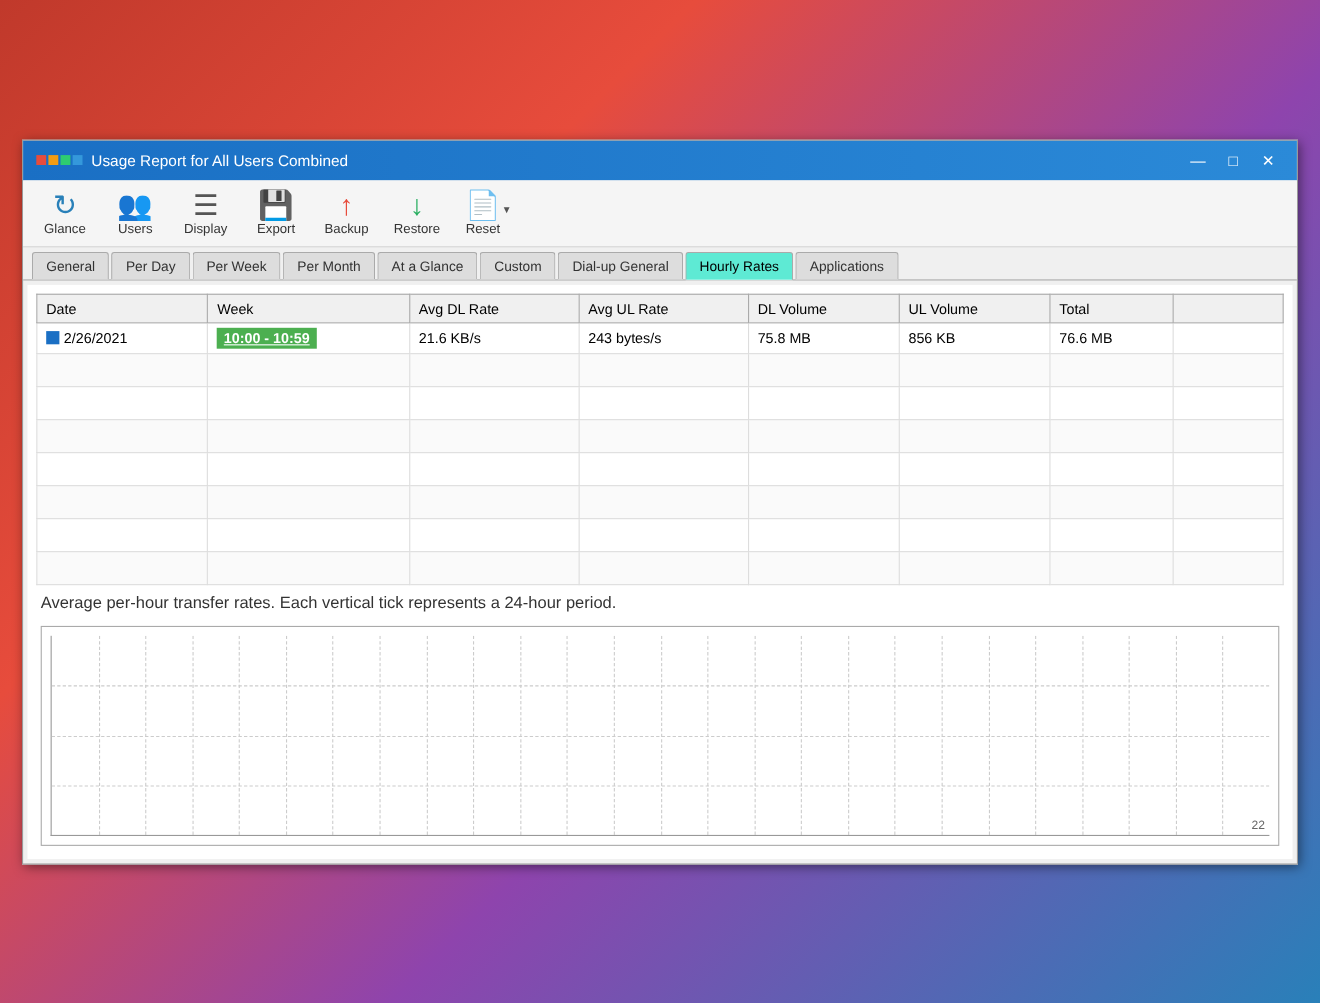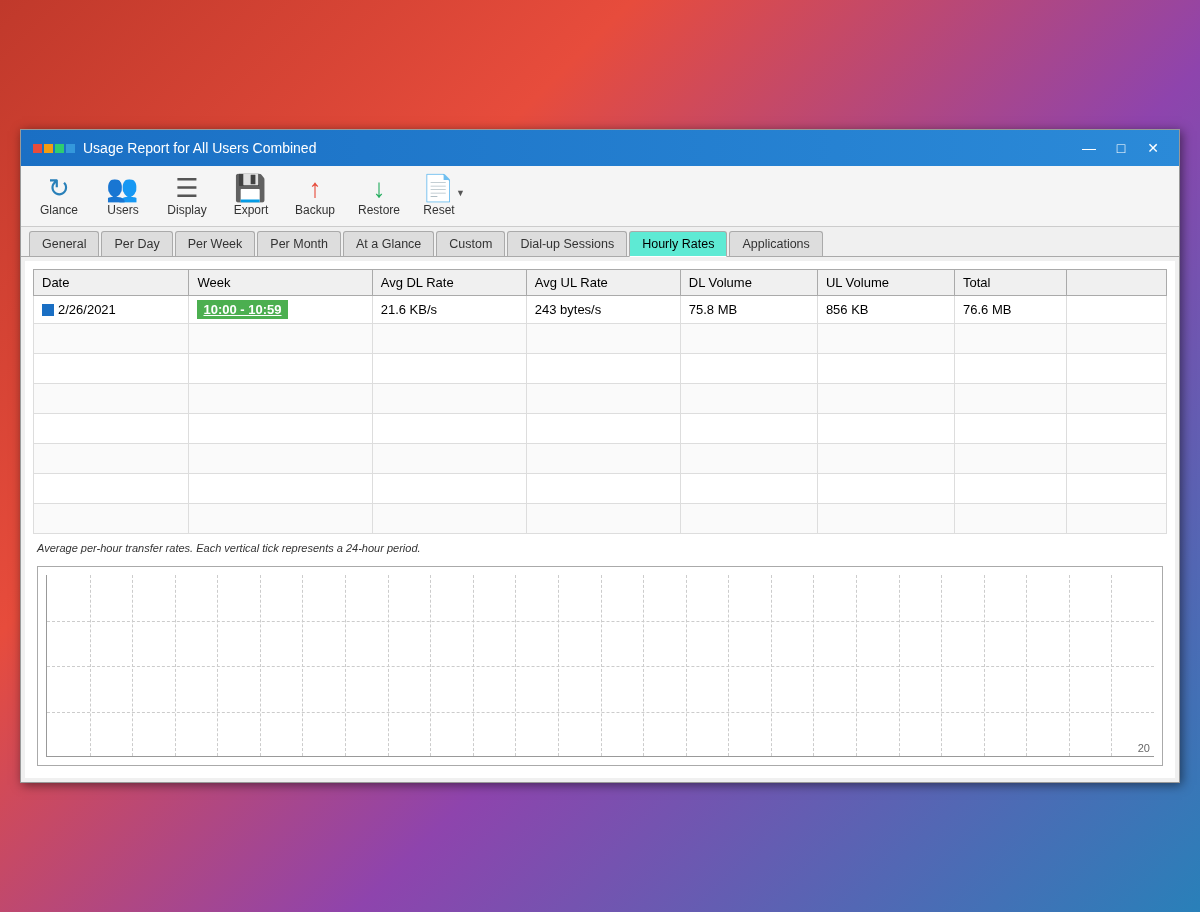--- a/index.html
+++ b/index.html
@@ -161,23 +161,22 @@
       background: #1a6fc4;
       display: inline-block;
       flex-shrink: 0;
     }
     .sigma {
       font-size: 14px;
     }
 
     .chart-description {
       padding: 8px 4px;
-      font-size: 11px;
+      font-size: 15px;
       color: #333;
-      font-style: italic;
     }
     .chart-container {
       border: 1px solid #aaa;
       background: white;
       margin: 4px;
       padding: 8px;
       height: 200px;
       position: relative;
       display: flex;
     }
@@ -291,21 +290,21 @@
     <div class="tab">
       <span>Per Month</span>
     </div>
     <div class="tab">
       <span>At a Glance</span>
     </div>
     <div class="tab">
       <span>Custom</span>
     </div>
     <div class="tab">
-      <span>Dial-up Sessions</span>
+      <span>Dial-up General</span>
     </div>
     <div class="tab active">
       <span>Hourly Rates</span>
     </div>
     <div class="tab">
       <span>Applications</span>
     </div>
   </div>
 
   <div class="window-content">
@@ -414,21 +413,21 @@
               <td></td>
           </tr>
         </tbody>
       </table>
 
       <div class="chart-description">Average per-hour transfer rates. Each vertical tick represents a 24-hour period.</div>
 
       <div class="chart-container">
         <div class="chart-plot" id="chart-plot">
 
-          <span class="chart-page-num">20</span>
+          <span class="chart-page-num">22</span>
         <div class="chart-grid-h" style="top: 45.5px;"></div>
             <div class="chart-grid-h" style="top: 91px;"></div>
             <div class="chart-grid-h" style="top: 136.5px;"></div>
             <div class="chart-grid-v" style="left: 3.84615%;"></div>
             <div class="chart-grid-v" style="left: 7.69231%;"></div>
             <div class="chart-grid-v" style="left: 11.5385%;"></div>
             <div class="chart-grid-v" style="left: 15.3846%;"></div>
             <div class="chart-grid-v" style="left: 19.2308%;"></div>
             <div class="chart-grid-v" style="left: 23.0769%;"></div>
             <div class="chart-grid-v" style="left: 26.9231%;"></div>

